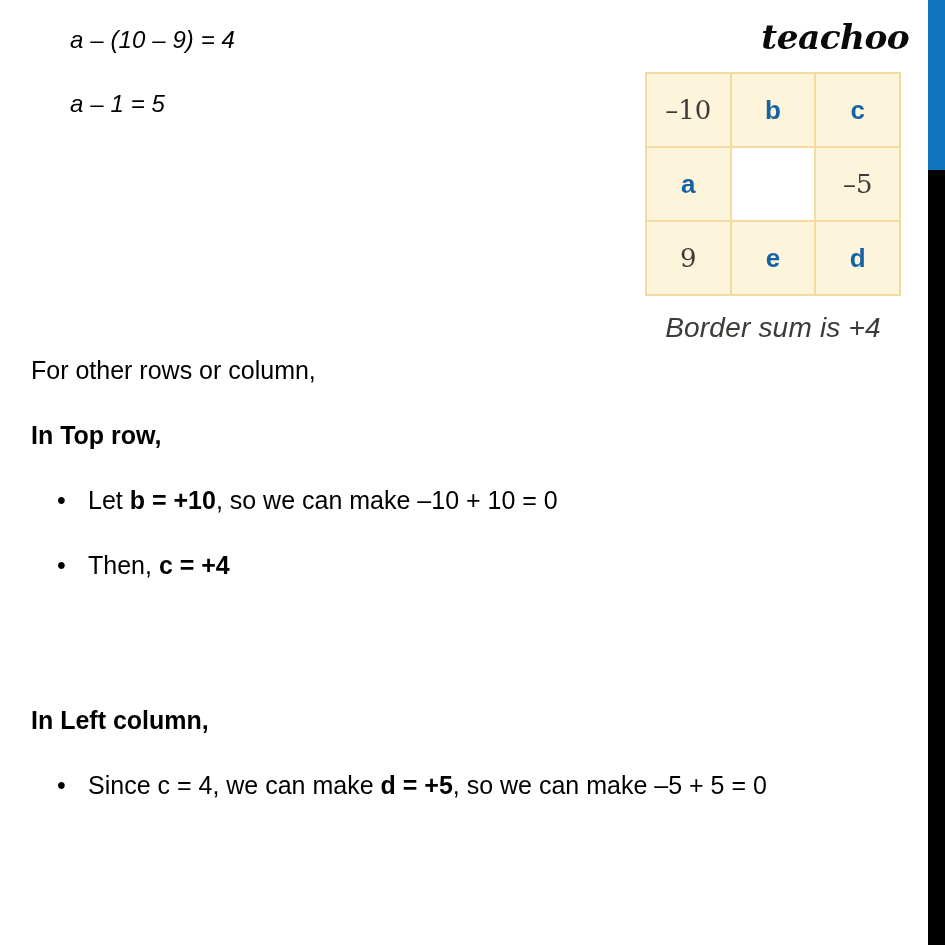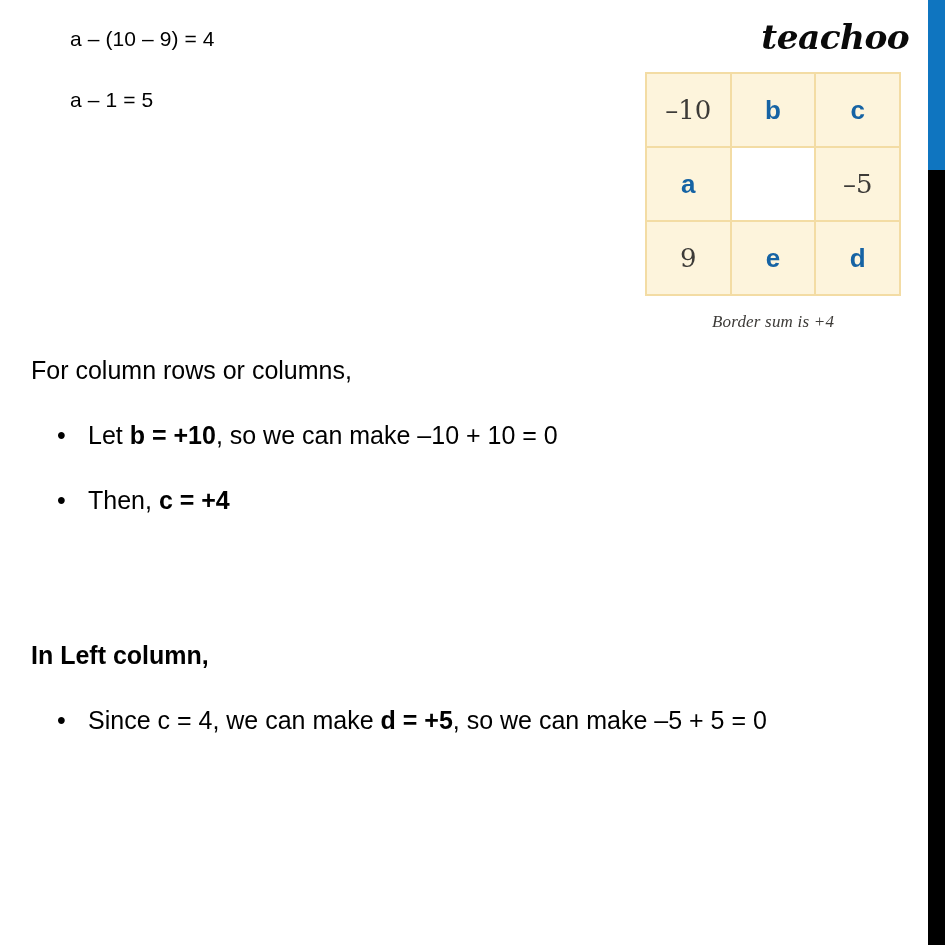--- a/index.html
+++ b/index.html
@@ -38,25 +38,26 @@
   }
 
   
   #equations {
     position: absolute;
     left: 70px;
     top: 28px;
     width: 540px;
   }
   #equations .eq {
-    font-size: 21px;
+    font-size: 24px;
     line-height: 1.0;
     margin-bottom: 40px;
     white-space: nowrap;
     letter-spacing: .1px;
+    font-style: italic;
   }
   #equations .eq.bold {
     font-weight: bold;
     margin-bottom: 0;
   }
 
   
   #teachoo-logo {
     position: absolute;
     right: 36px;
@@ -103,23 +104,23 @@
     font-weight: bold;
     font-size: 26px;
     color: #1663a4;
   }
   table#border-grid td.empty {
     background: #ffffff;
   }
   #grid-caption {
     margin-top: 16px;
     text-align: center;
-    font-family: Liberation Serif, serif;
+    font-family: Liberation Sans, sans-serif;
     font-style: italic;
-    font-size: 17px;
+    font-size: 28px;
     color: #3d3b38;
     letter-spacing: .2px;
   }
 
   
   #prose {
     position: absolute;
     left: 31px;
     top: 358px;
     width: 880px;
@@ -189,22 +190,23 @@
         <td class="var">e</td>
         <td class="var">d</td>
       </tr>
     </tbody>
   </table>
   <div id="grid-caption">Border sum is +4</div>
 </div>
 
 <div id="prose">
 
-  <div class="line">For column rows or columns,</div>
-
+  <div class="line">For other rows or column,</div>
+
+  <div class="line heading">In Top row,</div>
 
   <div class="bullet-row">
     <span class="dot">•</span>
     <span class="btext"><span>Let </span><span class="b">b = +10</span><span>, so we can make –10 + 10 = 0</span></span>
   </div>
 
   <div class="bullet-row">
     <span class="dot">•</span>
     <span class="btext"><span>Then, </span><span class="b">c = +4</span><span></span></span>
   </div>

